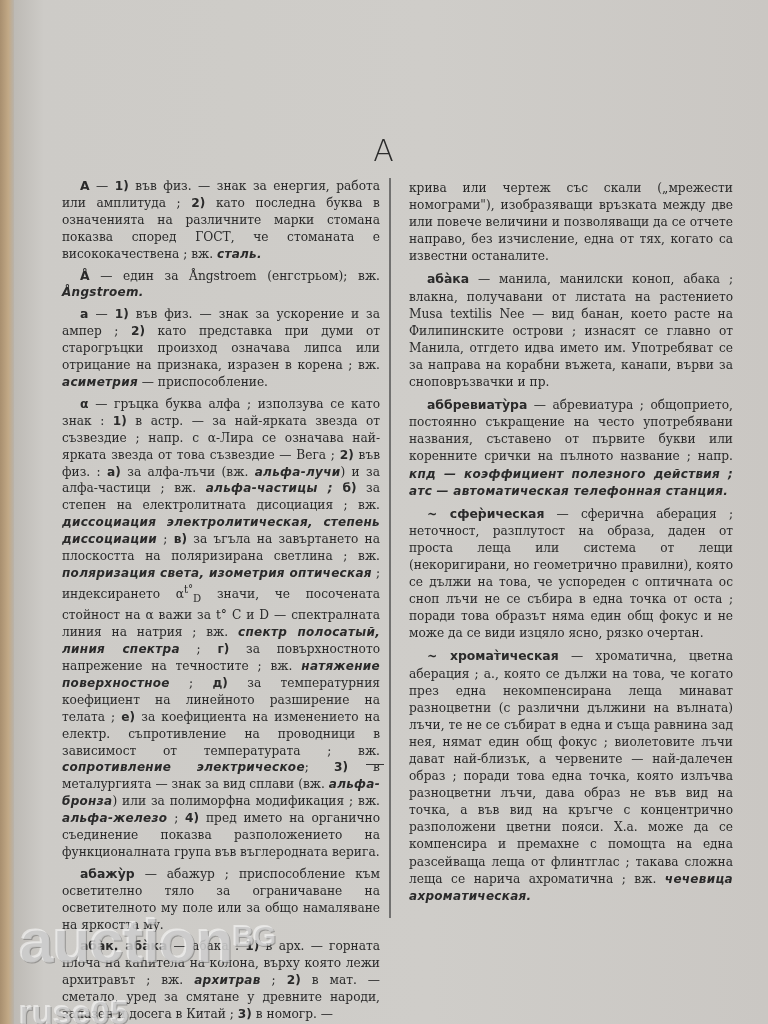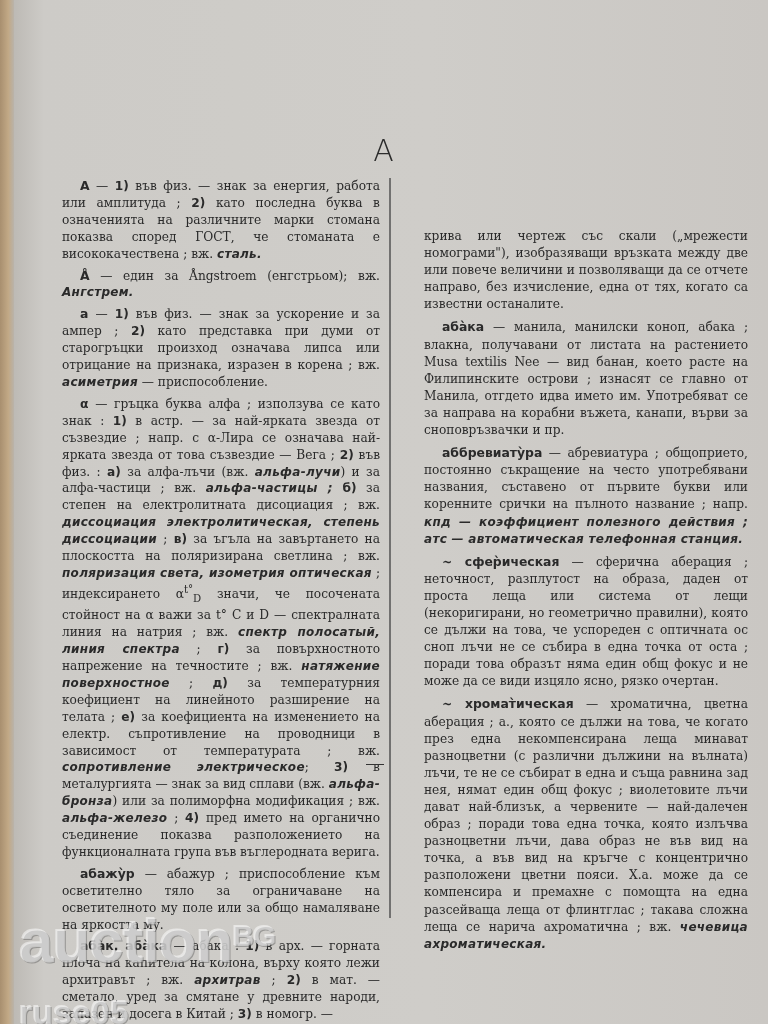--- a/index.html
+++ b/index.html
@@ -19,21 +19,21 @@
   .letter-head {
     position: absolute; left: 0; width: 768px; top: 133px; text-align: center;
     font-family: "DejaVu Sans", "Liberation Sans", sans-serif;
     font-size: 30px; color: #2c2c2c; letter-spacing: 1px; font-weight: 300;
   }
   .col {
     position: absolute; top: 178px; color: #2a2a2a;
     font-size: 12.2px; line-height: 16.9px; text-align: justify; hyphens: manual;
   }
   .col-left { left: 62px; width: 318px; }
-  .col-right { left: 424px; width: 324px; top: 180px; line-height: 17.1px; margin-top: 48px; }
+  .col-right { left: 409px; width: 324px; top: 180px; line-height: 17.1px; }
   .divider {
     position: absolute; left: 389px; top: 178px; width: 2px; height: 740px; background: #4a4a4a; opacity: .7;
   }
   .entry { margin: 0 0 5px 0; text-indent: 18px; }
   .entry.cont { text-indent: 0; }
   .hw { font-weight: bold; font-family: "DejaVu Sans", "Liberation Sans", sans-serif; font-size: 12.4px; }
   .it { font-style: italic; font-weight: bold; font-family: "DejaVu Sans", "Liberation Sans", sans-serif; font-size: 12px; letter-spacing: .3px; }
   .num { font-weight: bold; font-family: "DejaVu Sans", "Liberation Sans", sans-serif; }
   .tilde { font-weight: bold; }
   .watermark {
@@ -50,21 +50,21 @@
 </head>
 <body>
 
 <div class="binding"></div>
 <div class="page"></div>
 
 <div class="letter-head">А</div>
 
 <div class="col col-left" id="col-left">
     <p class="entry"><span class="hw">А</span><span> — </span><span class="num">1)</span><span> във физ. — знак за енергия, работа или амплитуда ; </span><span class="num">2)</span><span> като последна буква в означенията на различните марки стомана показва според ГОСТ, че стоманата е висококачествена ; вж. </span><span class="it">сталь.</span></p>
-    <p class="entry"><span class="hw">Å</span><span> — един за Ångstroem (енгстрьом); вж. </span><span class="it">Ангстрем.</span></p>
+    <p class="entry"><span class="hw">Å</span><span> — един за Ångstroem (енгстрьом); вж. </span><span class="it">Ångstroem.</span></p>
     <p class="entry"><span class="hw">а</span><span> — </span><span class="num">1)</span><span> във физ. — знак за ускорение и за ампер ; </span><span class="num">2)</span><span> като представка при думи от старогръцки произход означава липса или отрицание на признака, изразен в корена ; вж. </span><span class="it">асиметрия</span><span> — приспособление.</span></p>
     <p class="entry"><span class="hw">α</span><span> — гръцка буква алфа ; използува се като знак : </span><span class="num">1)</span><span> в астр. — за най-ярката звезда от съзвездие ; напр. с α-Лира се означава най-ярката звезда от това съзвездие — Вега ; </span><span class="num">2)</span><span> във физ. : </span><span class="num">а)</span><span> за алфа-лъчи (вж. </span><span class="it">альфа-лучи</span><span>) и за алфа-частици ; вж. </span><span class="it">альфа-частицы ;</span><span> </span><span class="num">б)</span><span> за степен на електролитната дисоциация ; вж. </span><span class="it">диссоциация электролитическая, степень диссоциации</span><span> ; </span><span class="num">в)</span><span> за ъгъла на завъртането на плоскостта на поляризирана светлина ; вж. </span><span class="it">поляризация света, изометрия оптическая</span><span> ; индексирането α</span><sup>t°</sup><sub>D</sub><span> значи, че посочената стойност на α важи за t° C и D — спектралната линия на натрия ; вж. </span><span class="it">спектр полосатый, линия спектра</span><span> ; </span><span class="num">г)</span><span> за повърхностното напрежение на течностите ; вж. </span><span class="it">натяжение поверхностное</span><span> ; </span><span class="num">д)</span><span> за температурния коефициент на линейното разширение на телата ; </span><span class="num">е)</span><span> за коефициента на изменението на електр. съпротивление на проводници в зависимост от температурата ; вж. </span><span class="it">сопротивление электрическое</span><span>; </span><span class="num">3)</span><span> в металургията — знак за вид сплави (вж. </span><span class="it">альфа-бронза</span><span>) или за полиморфна модификация ; вж. </span><span class="it">альфа-железо</span><span> ; </span><span class="num">4)</span><span> пред името на органично съединение показва разположението на функционалната група във въглеродната верига.</span></p>
     <p class="entry"><span class="hw">абажу̀р</span><span> — абажур ; приспособление към осветително тяло за ограничаване на осветителното му поле или за общо намаляване на яркостта му.</span></p>
     <p class="entry"><span class="hw">аба̀к, аба̀ка</span><span> — абака : </span><span class="num">1)</span><span> в арх. — горната плоча на капитела на колона, върху която лежи архитравът ; вж. </span><span class="it">архитрав</span><span> ; </span><span class="num">2)</span><span> в мат. — сметало, уред за смятане у древните народи, запазен и досега в Китай ; </span><span class="num">3)</span><span> в номогр. —</span></p>
   </div>
 <div class="divider"></div>
 <div class="corner-dash"></div>
 <div class="col col-right" id="col-right">
     <p class="entry cont"><span>крива или чертеж със скали („мрежести номограми"), изобразяващи връзката между две или повече величини и позволяващи да се отчете направо, без изчисление, една от тях, когато са известни останалите.</span></p>
     <p class="entry"><span class="hw">аба̀ка</span><span> — манила, манилски коноп, абака ; влакна, получавани от листата на растението Musa textilis Nee — вид банан, което расте на Филипинските острови ; изнасят се главно от Манила, отгдето идва името им. Употребяват се за направа на корабни въжета, канапи, върви за сноповръзвачки и пр.</span></p>

